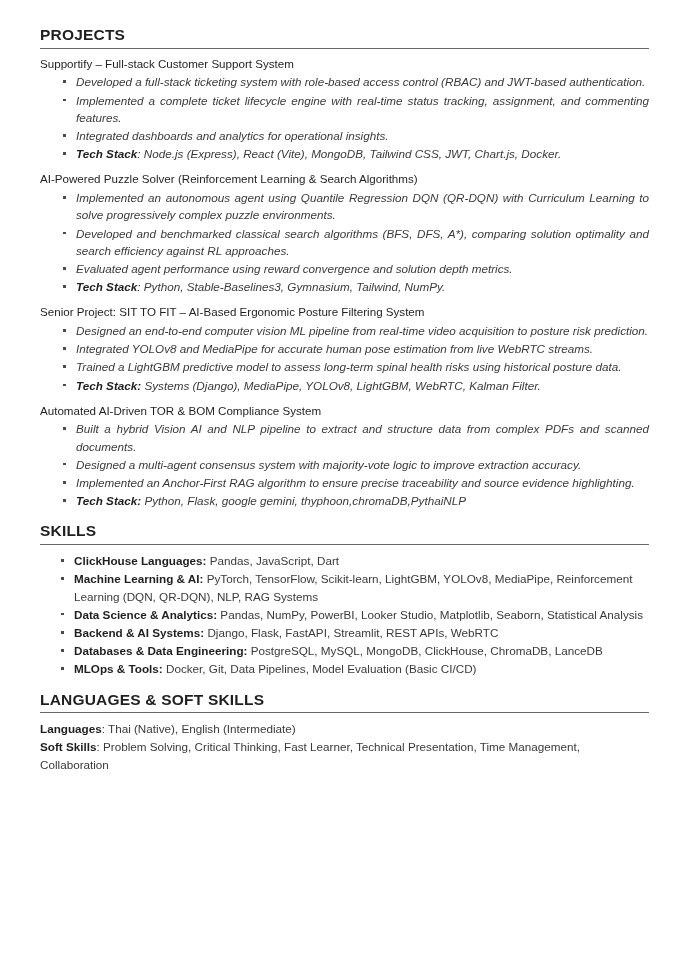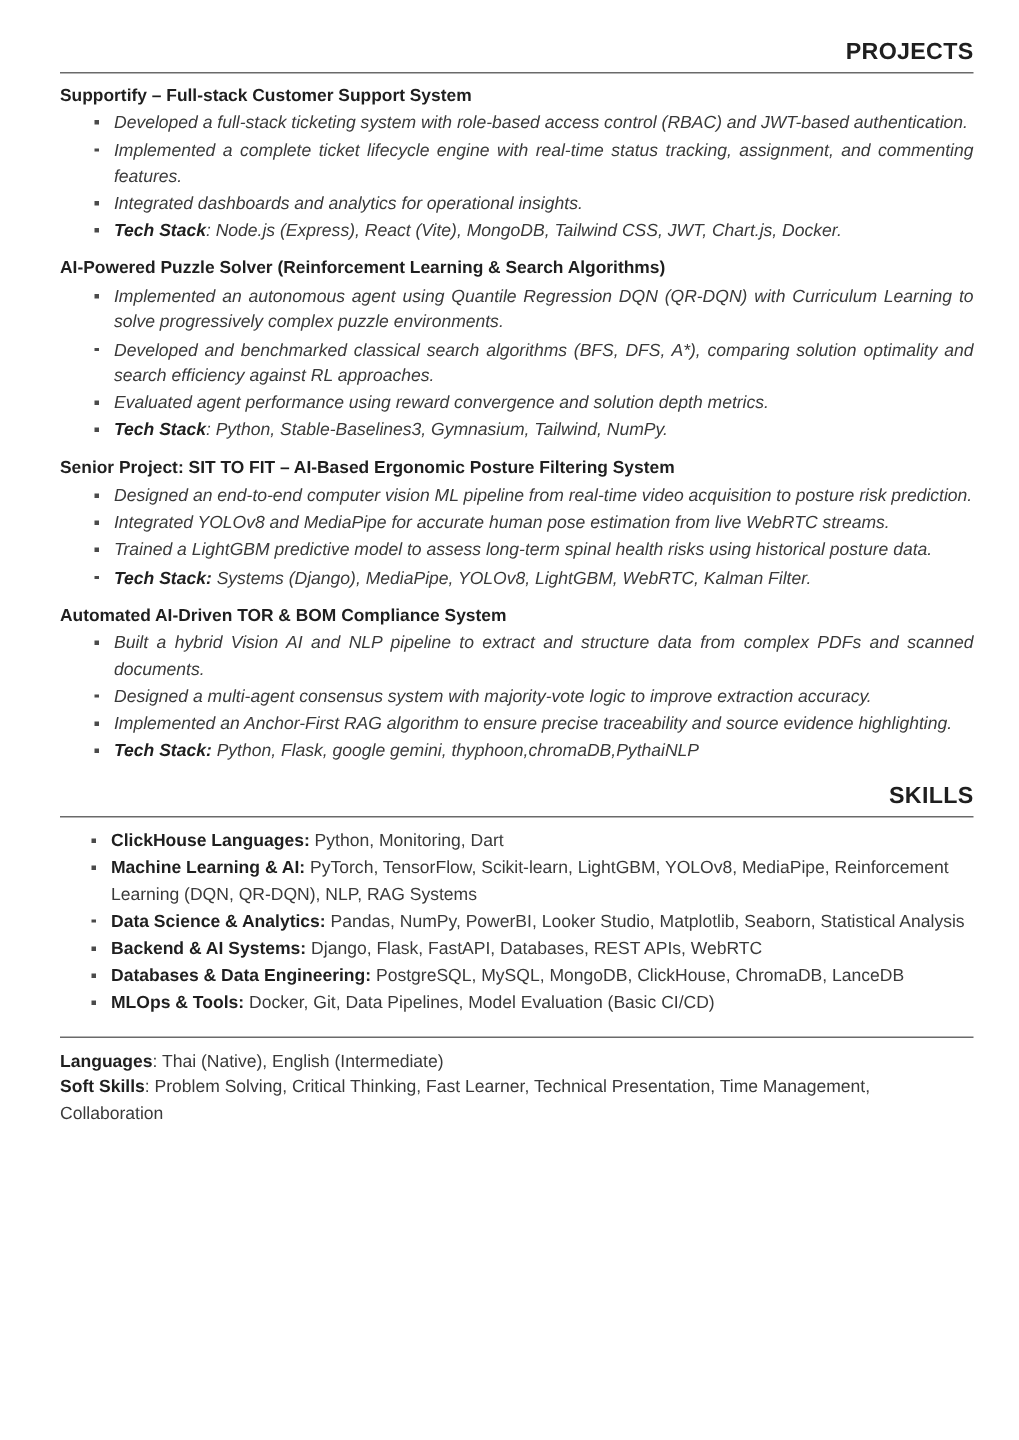--- a/index.html
+++ b/index.html
@@ -30,35 +30,34 @@
   .section + .section { margin-top: 13px; }
 
   .section-title {
     font-size: 15.5px;
     font-weight: bold;
     letter-spacing: 0.2px;
     color: #1f1f1f;
     line-height: 1.15;
     margin: 0 0 4px 0;
     padding: 0;
-    text-align: right;
   }
   .section-rule {
     border: 0;
     border-top: 1.4px solid #6a6a6a;
     margin: 0 0 7px 0;
     width: 100%;
     height: 0;
   }
 
   
   .project { margin-bottom: 9px; }
   .project-title {
     font-size: 11.6px;
-    font-weight: bold;
+    font-weight: normal;
     color: #1f1f1f;
     line-height: 1.35;
     margin: 0 0 2px 0;
   }
 
   ul.bullets {
     list-style: none;
     margin: 0;
     padding: 0 0 0 22px;
     font-style: italic;
@@ -176,30 +175,31 @@
             <li><b>Tech Stack:</b><span> Python, Flask, google gemini, thyphoon,chromaDB,PythaiNLP</span></li>
           </ul>
         </div>
       </div>
   </section>
 
   <section class="section">
     <h2 class="section-title">SKILLS</h2>
     <hr class="section-rule">
     <ul class="skills" id="skills-container">
-        <li><span class="k">ClickHouse Languages:</span><span> Python, Monitoring, Dart</span></li>
+        <li><span class="k">ClickHouse Languages:</span><span> Pandas, JavaScript, Dart</span></li>
         <li><span class="k">Machine Learning &amp; AI:</span><span> PyTorch, TensorFlow, Scikit-learn, LightGBM, YOLOv8, MediaPipe, Reinforcement Learning (DQN, QR-DQN), NLP, RAG Systems</span></li>
         <li><span class="k">Data Science &amp; Analytics:</span><span> Pandas, NumPy, PowerBI, Looker Studio, Matplotlib, Seaborn, Statistical Analysis</span></li>
-        <li><span class="k">Backend &amp; AI Systems:</span><span> Django, Flask, FastAPI, Databases, REST APIs, WebRTC</span></li>
+        <li><span class="k">Backend &amp; AI Systems:</span><span> Django, Flask, FastAPI, Streamlit, REST APIs, WebRTC</span></li>
         <li><span class="k">Databases &amp; Data Engineering:</span><span> PostgreSQL, MySQL, MongoDB, ClickHouse, ChromaDB, LanceDB</span></li>
         <li><span class="k">MLOps &amp; Tools:</span><span> Docker, Git, Data Pipelines, Model Evaluation (Basic CI/CD)</span></li>
       </ul>
   </section>
 
   <section class="section">
+    <h2 class="section-title">LANGUAGES &amp; SOFT SKILLS</h2>
     <hr class="section-rule">
     <div class="plain-lines" id="langs-container">
         <p><span class="k">Languages</span><span>: Thai (Native), English (Intermediate)</span></p>
         <p><span class="k">Soft Skills</span><span>: Problem Solving, Critical Thinking, Fast Learner, Technical Presentation, Time Management, Collaboration</span></p>
       </div>
   </section>
 
 </div>
 
 </body></html>

